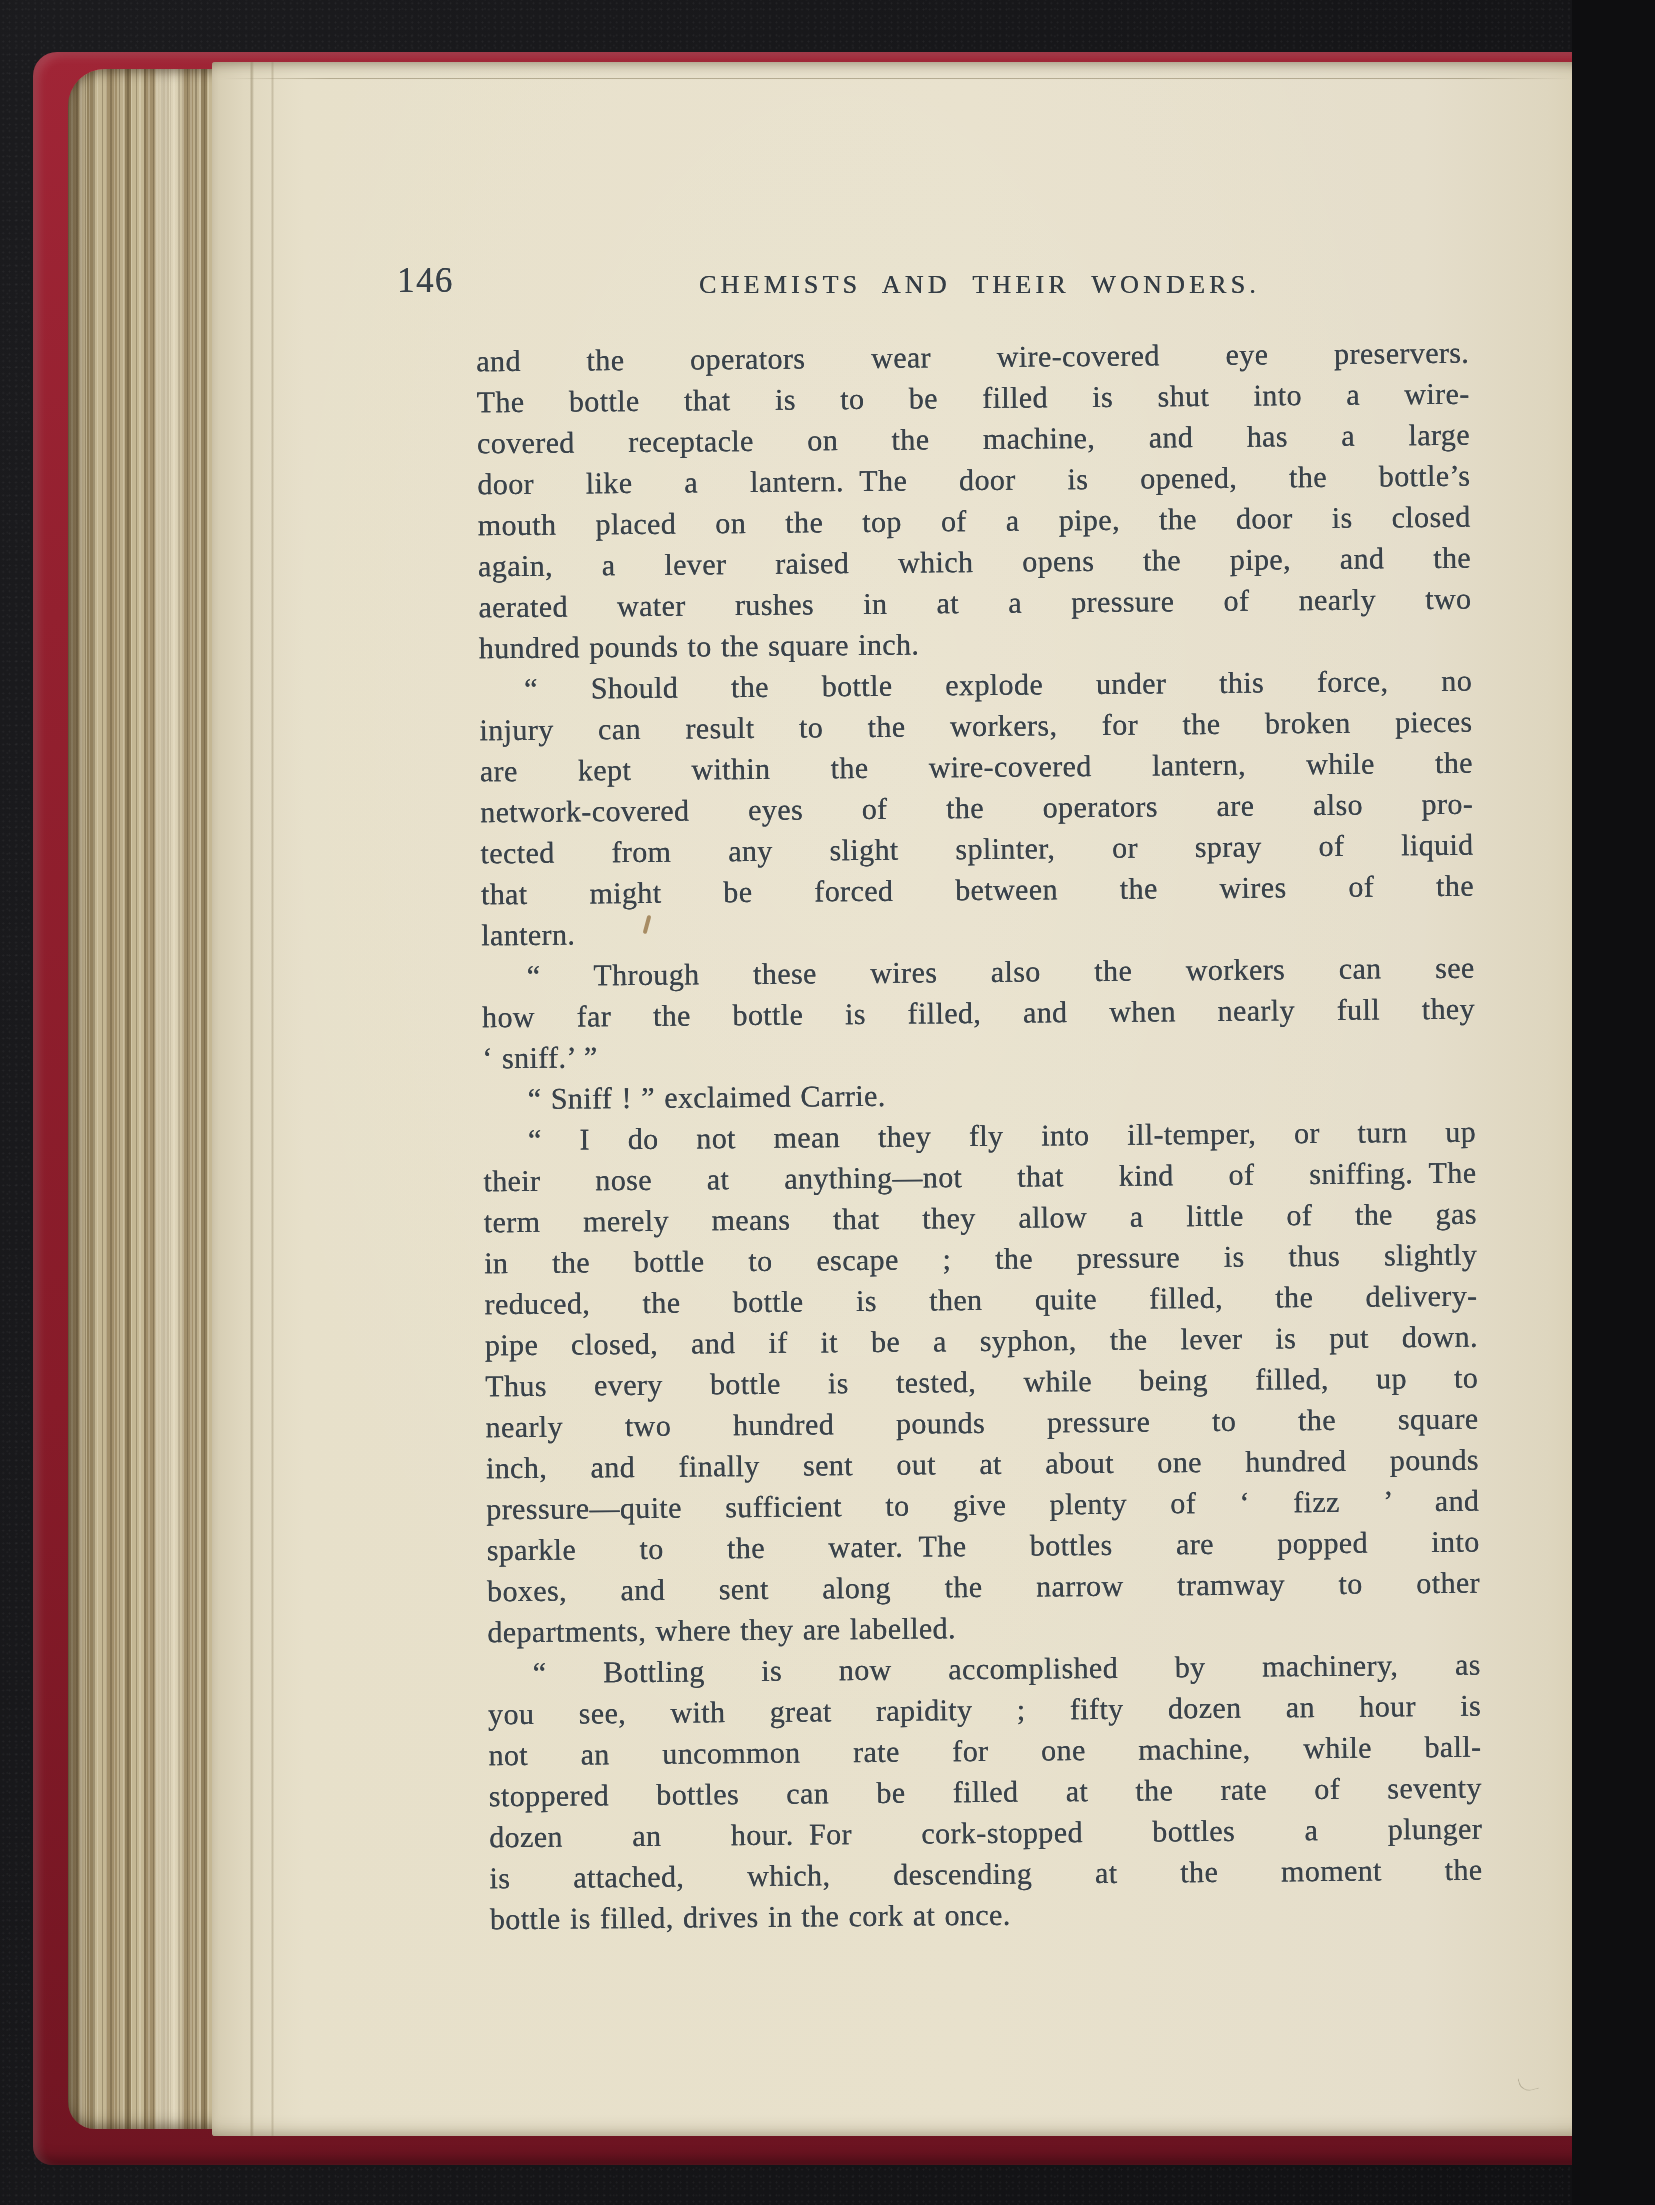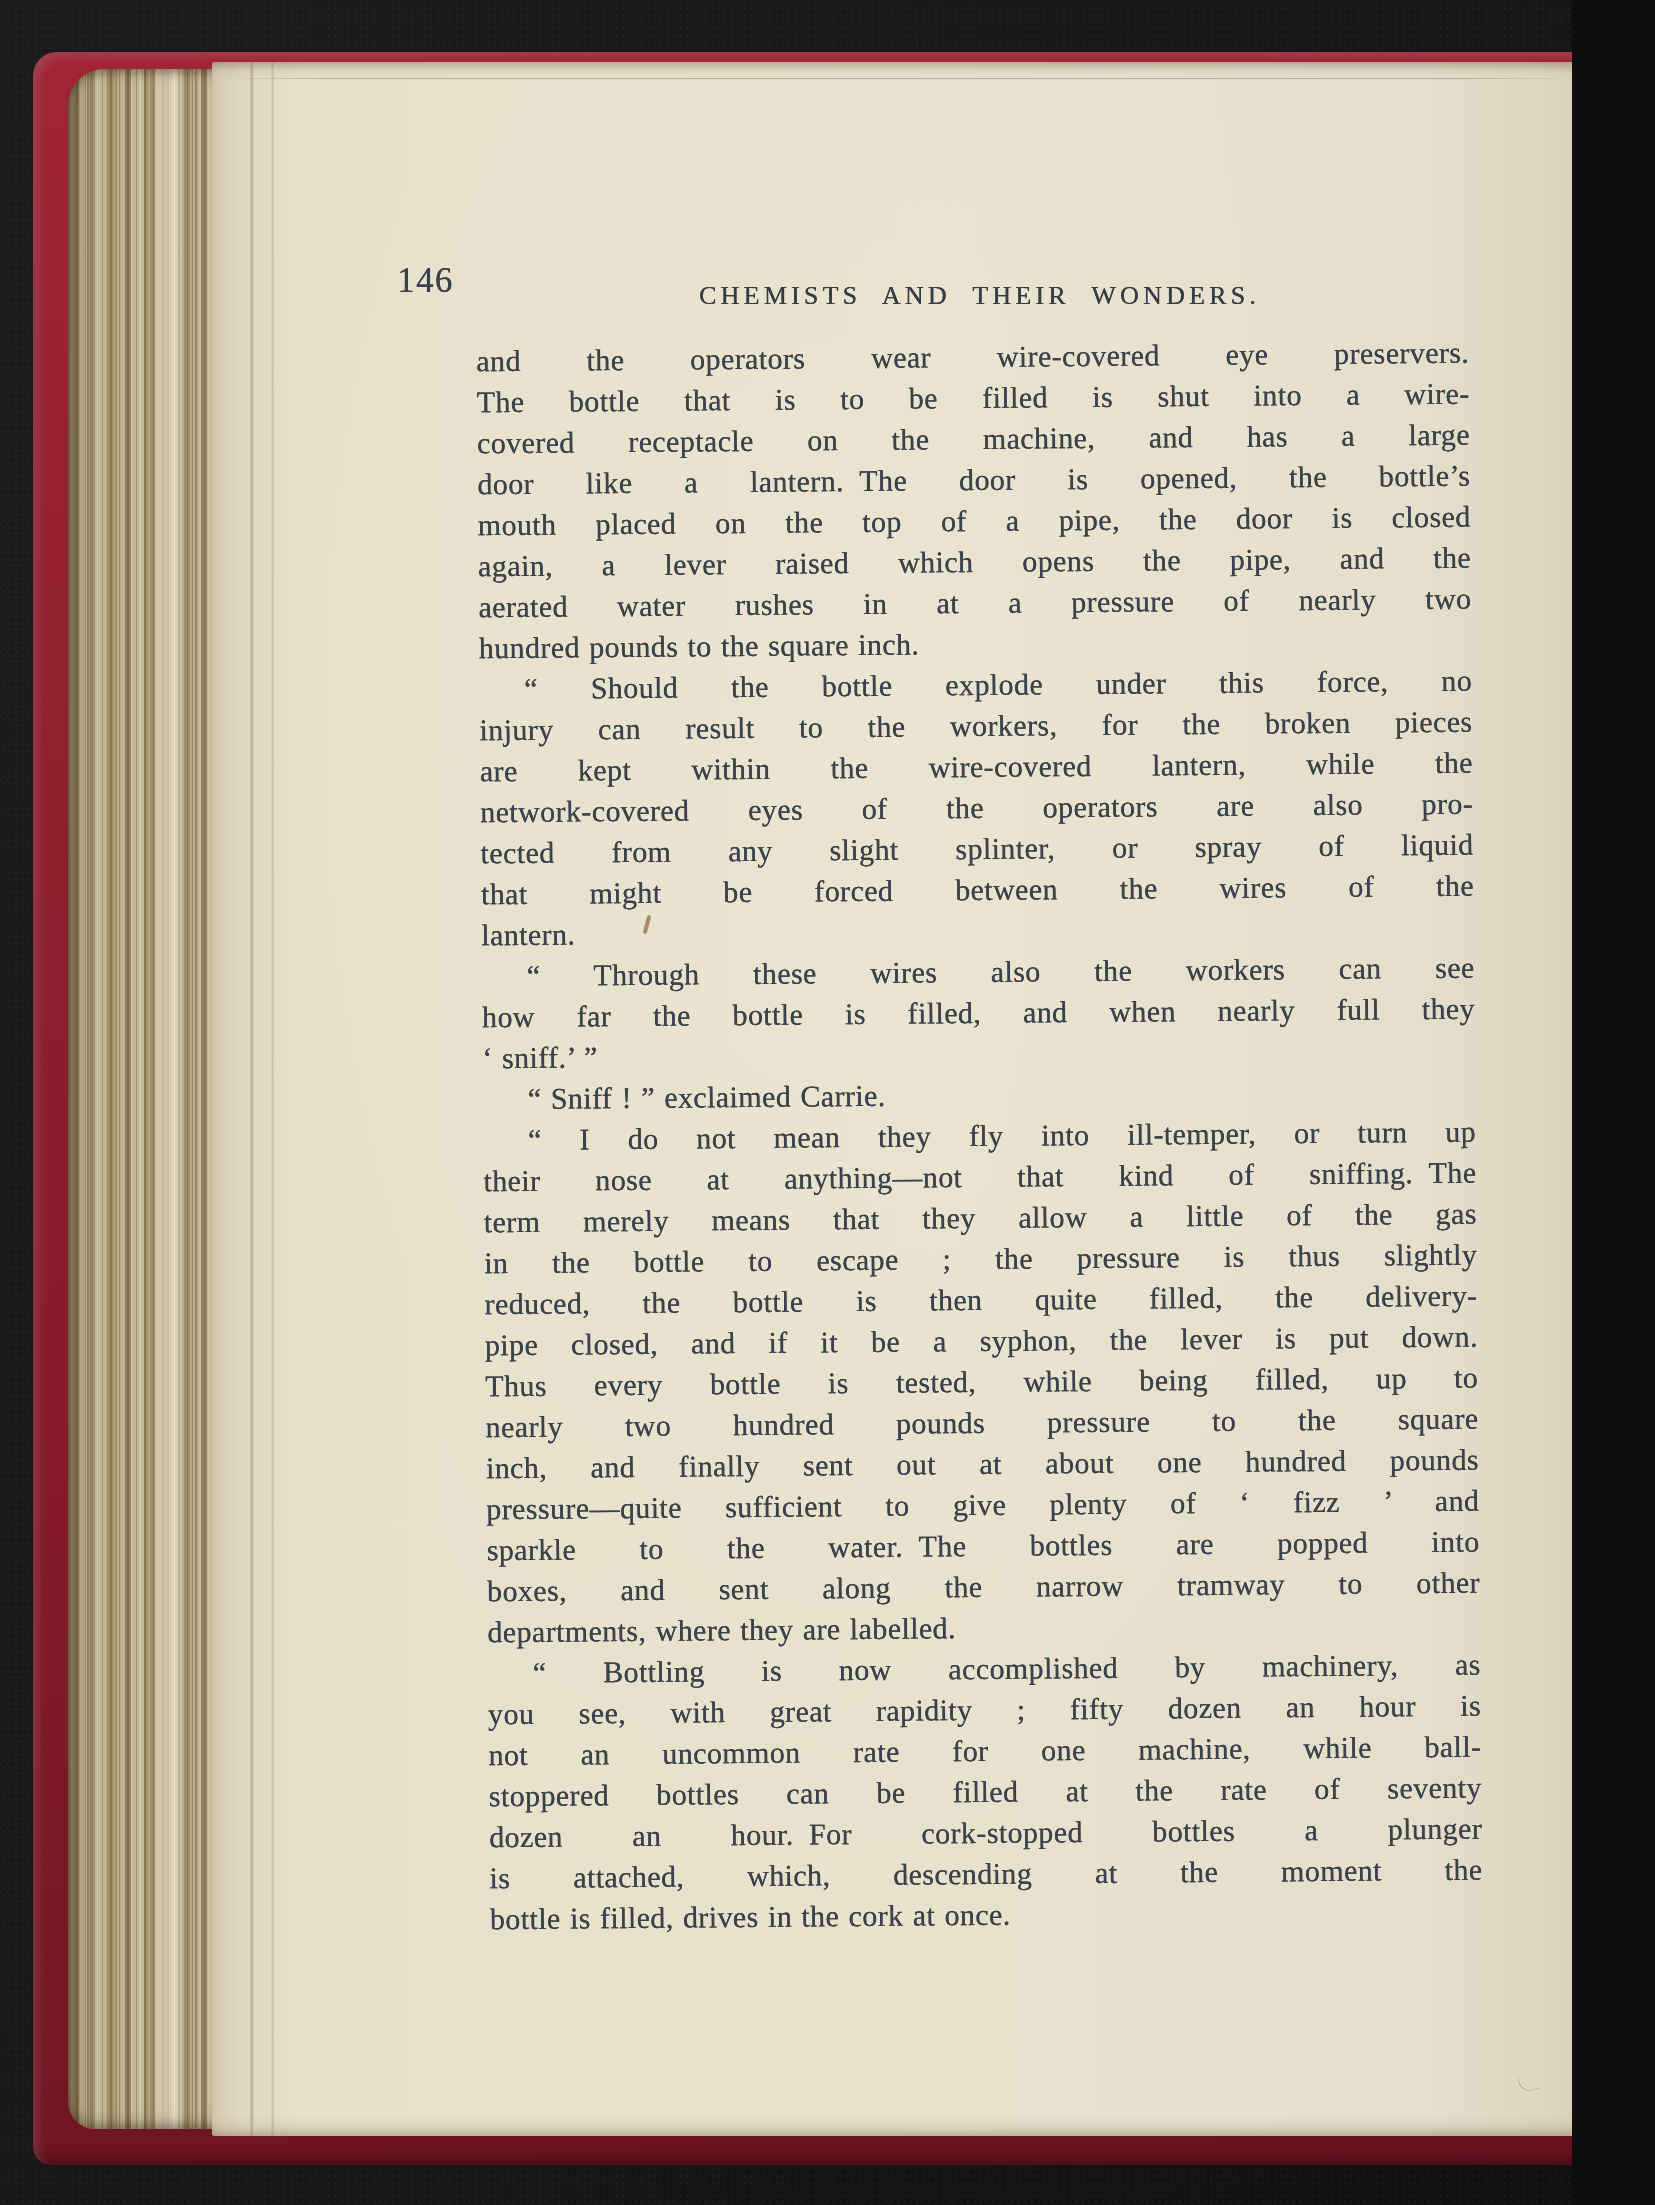--- a/index.html
+++ b/index.html
@@ -69,21 +69,20 @@
   #page-number{
     position:absolute;left:185px;top:199px;
     font-size:35px;color:#39424a;letter-spacing:1.4px;
     text-shadow:0.3px 0 0 currentColor;
   }
   #running-header{
     position:absolute;left:271px;top:208px;width:993px;
     text-align:center;font-size:26px;color:#343d45;
     letter-spacing:4.2px;word-spacing:11.3px;
     text-shadow:0.3px 0 0 currentColor;
-    margin-top:11px;
   }
   #text-lines{
     position:absolute;left:271px;top:274px;width:993px;
     transform:rotate(-0.5deg);
     color:#3a434b;
   }
   .line{
     height:41px;line-height:41px;font-size:30px;
     letter-spacing:0.4px;word-spacing:1.4px;
     text-align:justify;text-align-last:justify;

